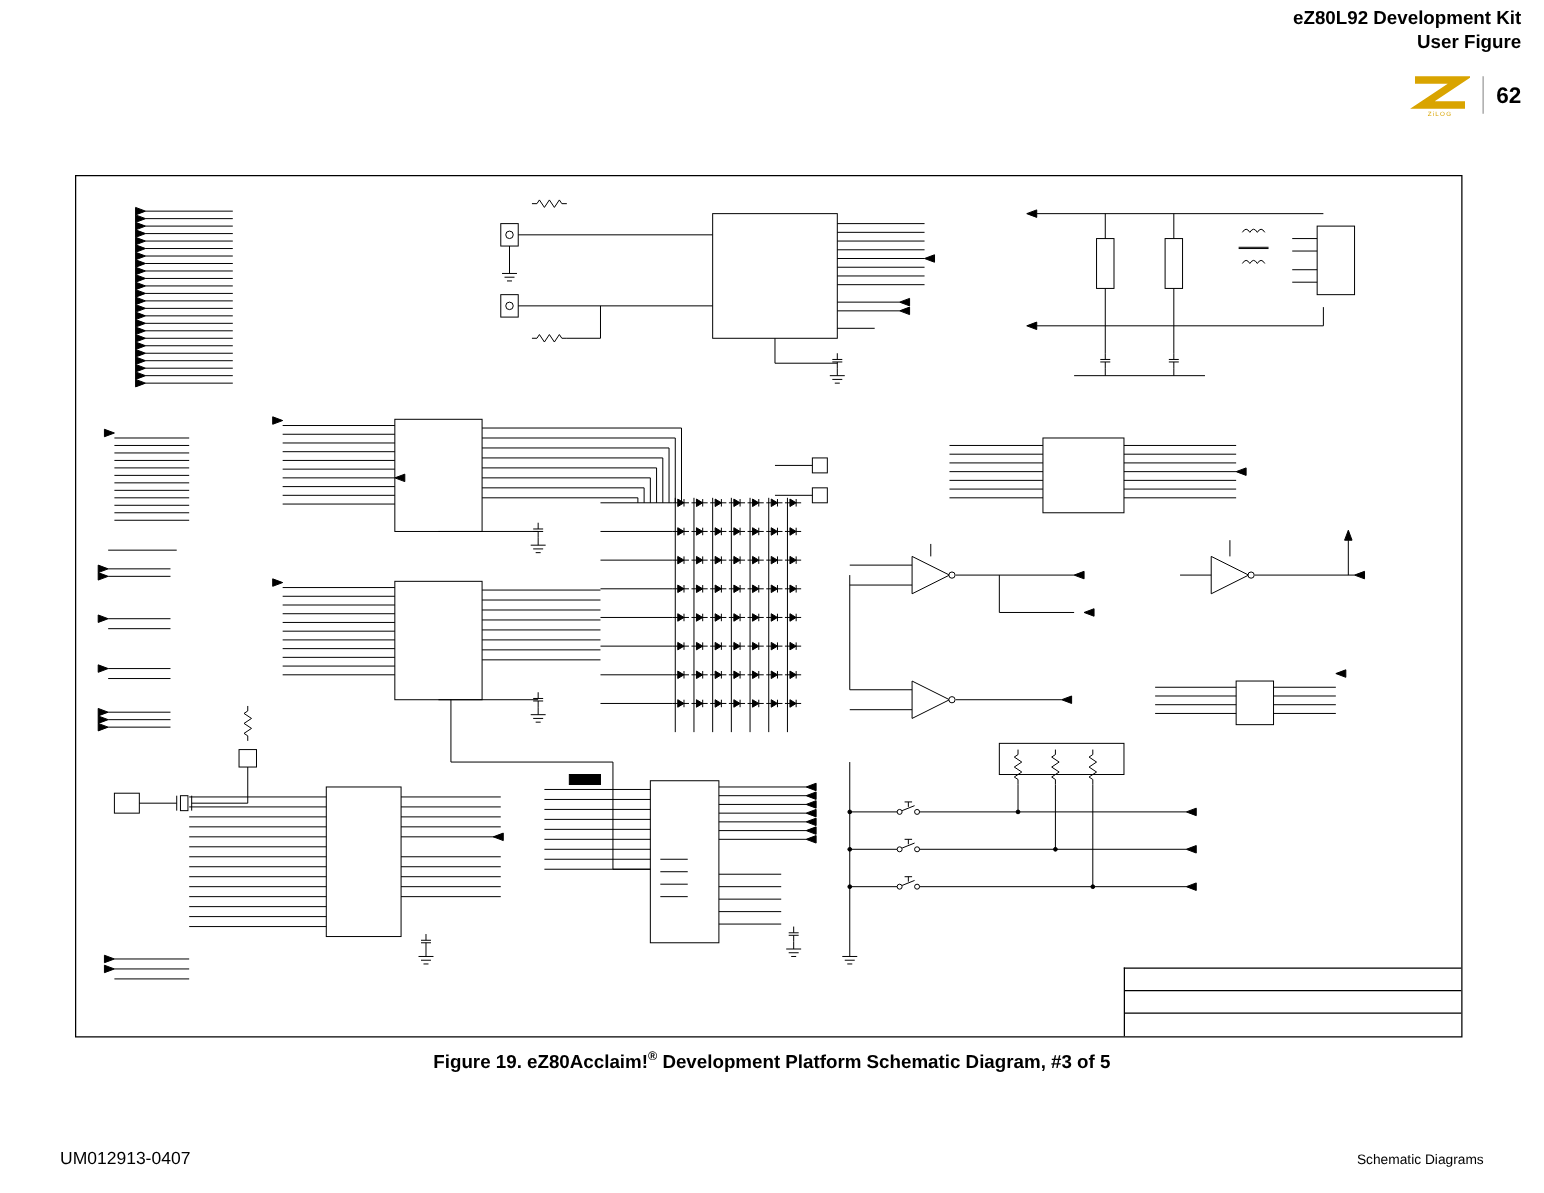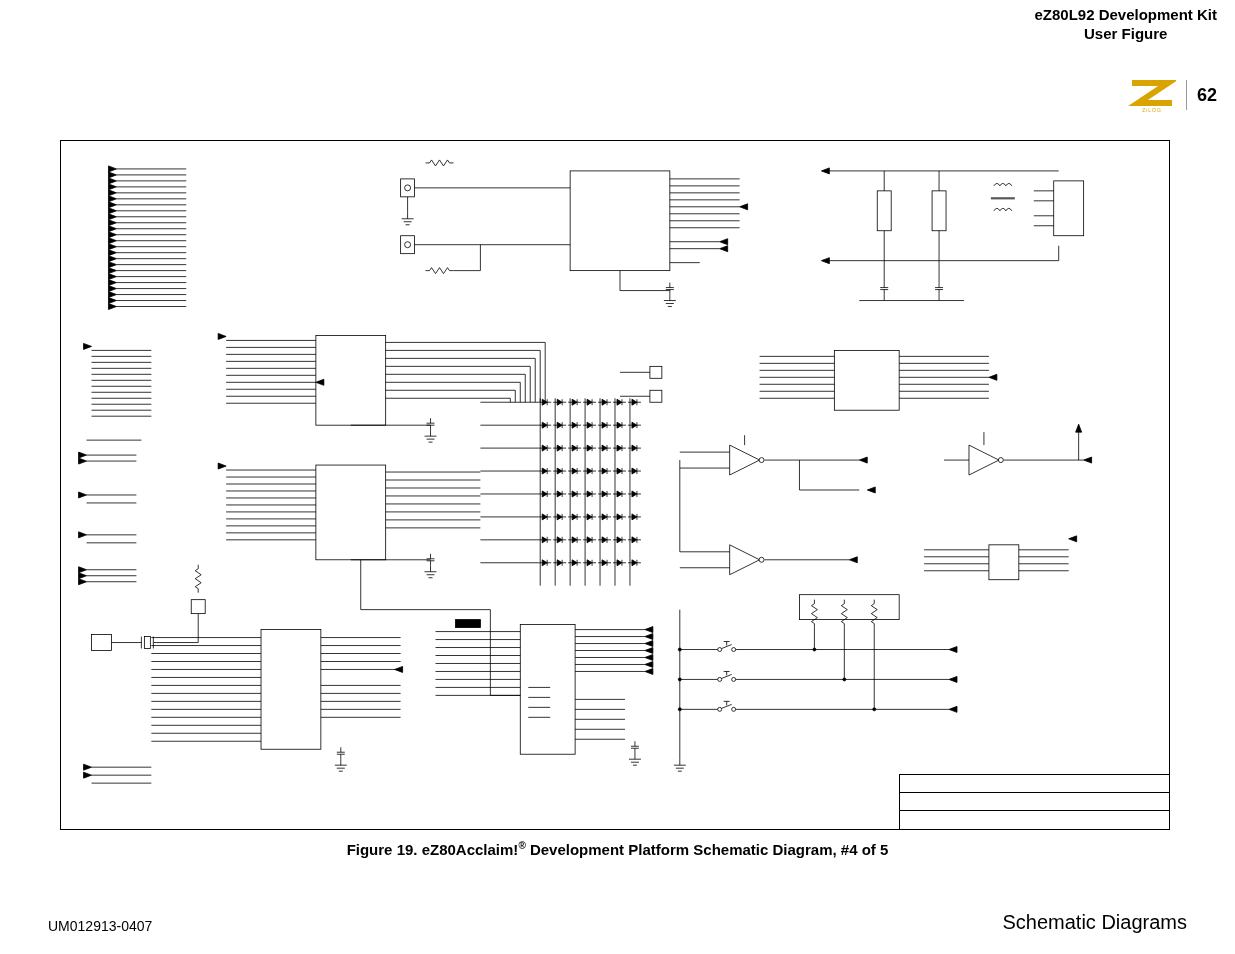--- a/index.html
+++ b/index.html
@@ -9,33 +9,32 @@
     height: 954px;
     background: #ffffff;
     font-family: Arial, Helvetica, sans-serif;
     color: #000;
     position: relative;
   }
   .header {
     position: absolute;
     top: 6px;
     right: 18px;
-    text-align: center;
+    text-align: right;
     font-weight: bold;
     font-size: 15px;
     line-height: 1.25;
   }
   .logo-row {
     position: absolute;
     top: 58px;
     right: 18px;
     display: flex;
     align-items: center;
     gap: 10px;
-    margin-top: 19px;
   }
   .logo {
     width: 48px;
     height: 36px;
     position: relative;
   }
   .logo svg { display:block; }
   .page-num {
     font-weight: bold;
     font-size: 18px;
@@ -68,21 +67,21 @@
   .footer-left {
     position: absolute;
     left: 48px;
     bottom: 20px;
     font-size: 14px;
   }
   .footer-right {
     position: absolute;
     right: 48px;
     bottom: 20px;
-    font-size: 20px;
+    font-size: 11px;
   }
   .title-block {
     position: absolute;
     right: 0;
     bottom: 0;
     width: 270px;
     height: 55px;
     border-left: 1px solid #000;
     border-top: 1px solid #000;
     box-sizing: border-box;
@@ -769,17 +768,17 @@
       <span></span>
     </div>
     <div class="row">
       <span></span>
       <span></span>
     </div>
   </div>
 </div>
 
 <div class="caption">
-  <span>Figure 19. eZ80Acclaim!</span><sup>®</sup><span> Development Platform Schematic Diagram, #4 of 5</span>
+  <span>Figure 19. eZ80Acclaim!</span><sup>®</sup><span> Development Platform Schematic Diagram, #3 of 5</span>
 </div>
 
 <div class="footer-left">UM012913-0407</div>
 <div class="footer-right">Schematic Diagrams</div>
 
 </body></html>

